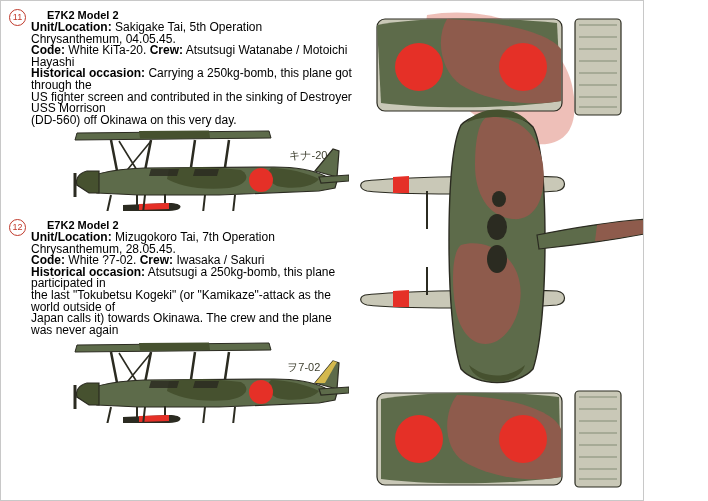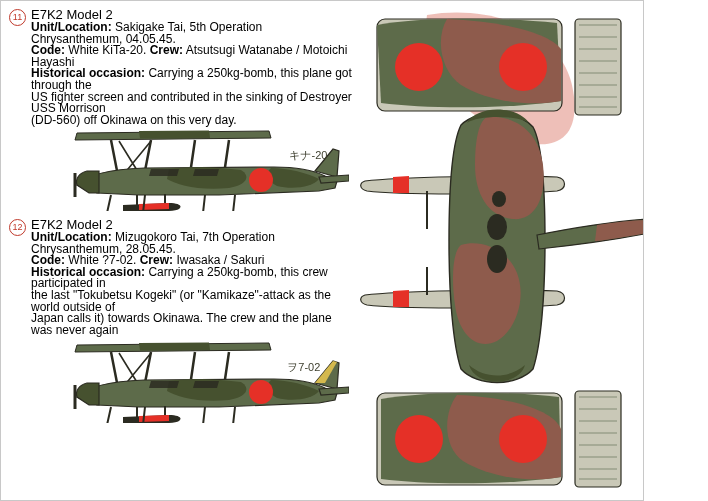--- a/index.html
+++ b/index.html
@@ -39,24 +39,24 @@
     height: 15px;
     border: 1px solid #c0392b;
     border-radius: 50%;
     color: #c0392b;
     font-size: 9px;
     line-height: 15px;
     text-align: center;
     font-family: "Liberation Sans", sans-serif;
   }
   .title {
-    font-size: 13px;
-    font-weight: normal;
+    font-size: 11px;
+    font-weight: bold;
     color: #000000;
-    margin: 0 0 1px 0;
+    margin: 0 0 1px 16px;
     line-height: 12px;
   }
   .line {
     font-size: 12px;
     color: #000000;
     line-height: 11.6px;
     margin: 0;
   }
   .line b { font-weight: bold; }
 
@@ -94,21 +94,21 @@
   <div class="entry e2">
     <div class="badge">12</div>
     <p class="title">E7K2 Model 2</p>
     <p class="line">
       <b>Unit/Location:</b><span> Mizugokoro Tai, 7th Operation Chrysanthemum, 28.05.45.</span>
     </p>
     <p class="line">
       <b>Code:</b><span> White ?7-02. </span><b>Crew:</b><span> Iwasaka / Sakuri</span>
     </p>
     <p class="line">
-      <b>Historical occasion:</b><span> Carrying a 250kg-bomb, this crew participated in</span>
+      <b>Historical occasion:</b><span> Atsutsugi a 250kg-bomb, this plane participated in</span>
     </p>
     <p class="line">the last "Tokubetsu Kogeki" (or "Kamikaze"-attack as the world outside of</p>
     <p class="line">Japan calls it) towards Okinawa. The crew and the plane was never again</p>
   </div>
 
   <div class="art side1">
     <svg width="330" height="130" viewBox="0 0 330 130">
 
       <path d="M58,52 L250,50 L252,57 L56,59 Z" fill="#5d6b4a" stroke="#2b2b21" stroke-width="1"></path>
       <path d="M120,50 L190,49.5 L191,57 L121,57.5 Z" fill="#46512f" stroke="none"></path>

